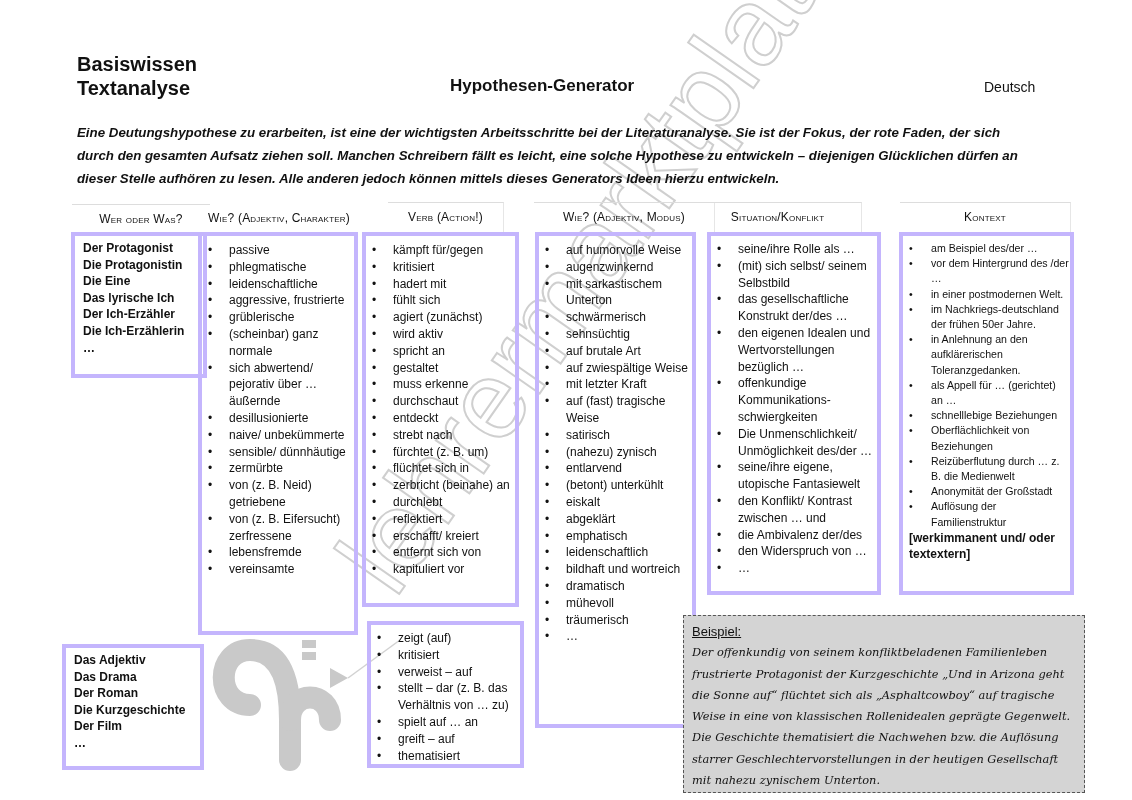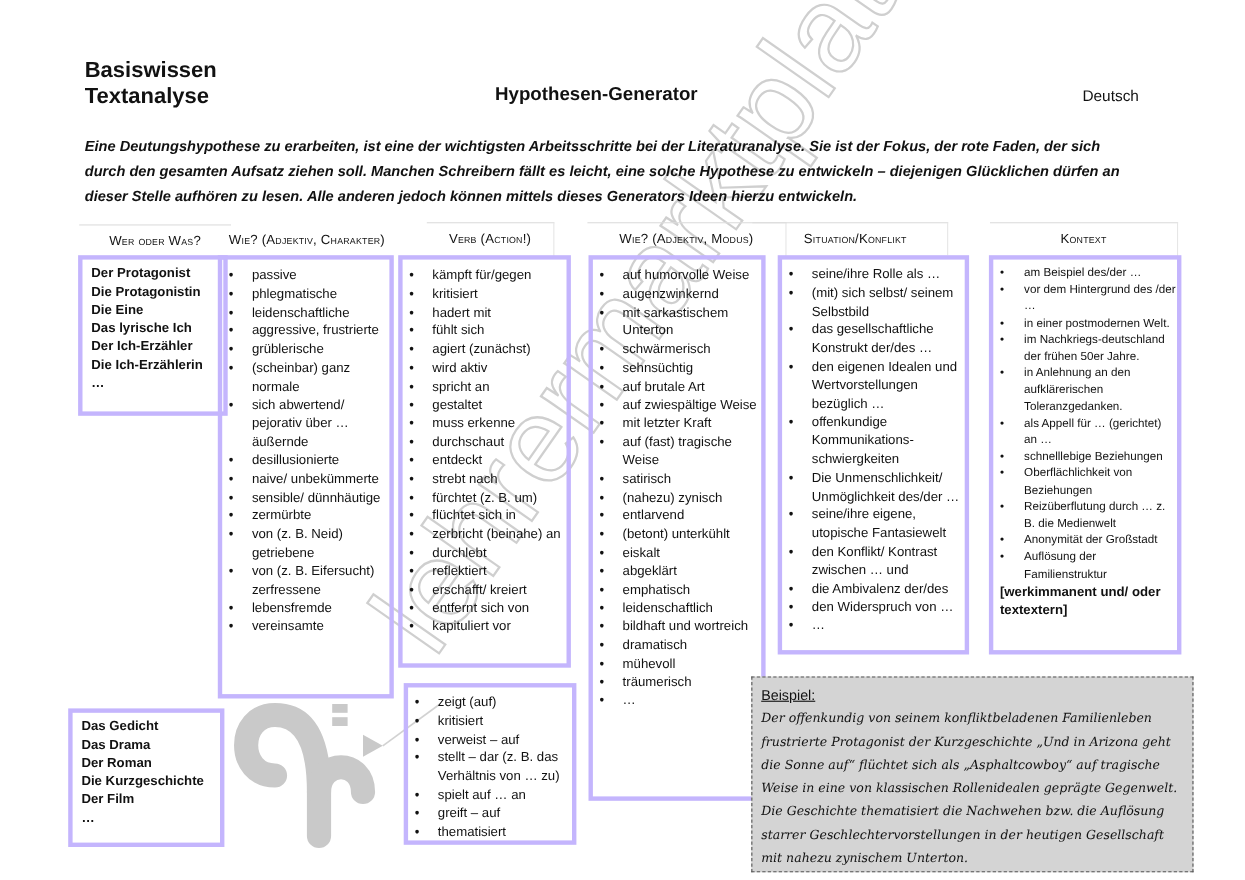--- a/index.html
+++ b/index.html
@@ -68,21 +68,21 @@
       <div>Die Protagonistin</div>
       <div>Die Eine</div>
       <div>Das lyrische Ich</div>
       <div>Der Ich-Erzähler</div>
       <div>Die Ich-Erzählerin</div>
       <div>…</div>
     </div>
 </div>
 <div class="box bold-list" style="left:62px;top:644px;width:118px;height:110px;z-index:1">
   <div id="list-wer2">
-      <div>Das Gedicht</div>
+      <div>Das Adjektiv</div>
       <div>Das Drama</div>
       <div>Der Roman</div>
       <div>Die Kurzgeschichte</div>
       <div>Der Film</div>
       <div>…</div>
     </div>
 </div>
 
 <div class="box" style="left:198px;top:232px;width:160px;height:403px;padding-top:6px;box-sizing:border-box;z-index:1">
   <ul id="list-wie1">

